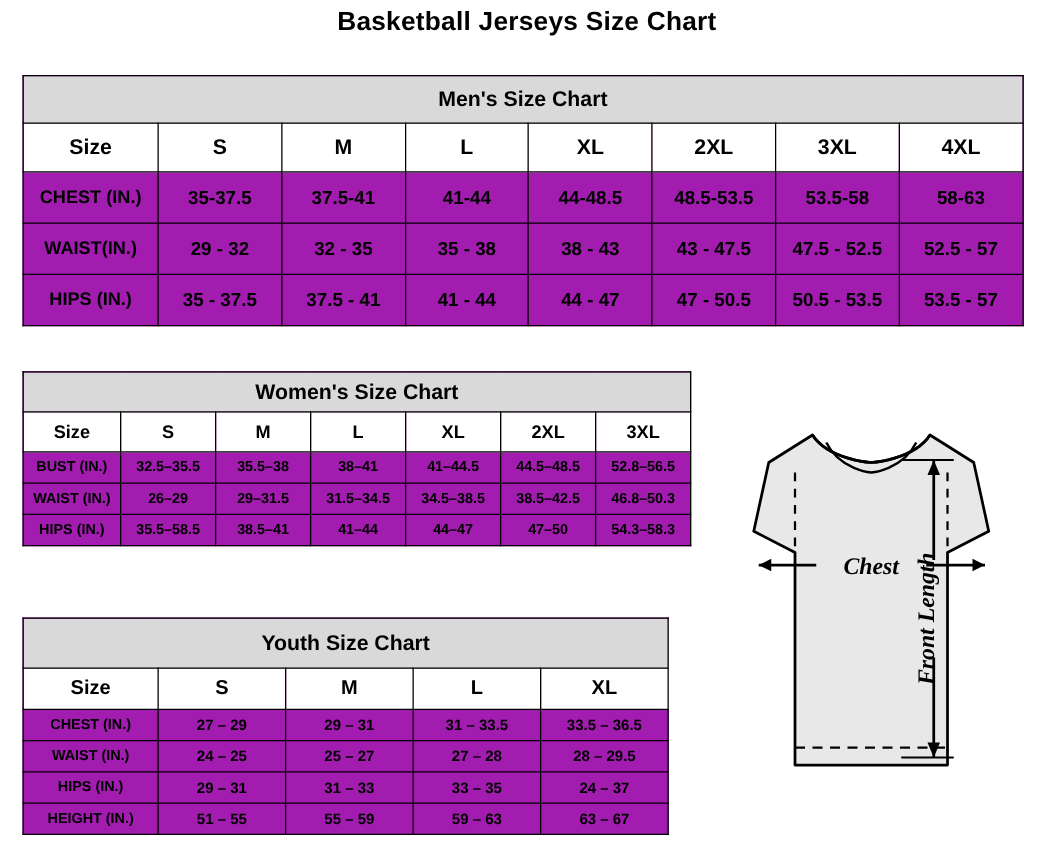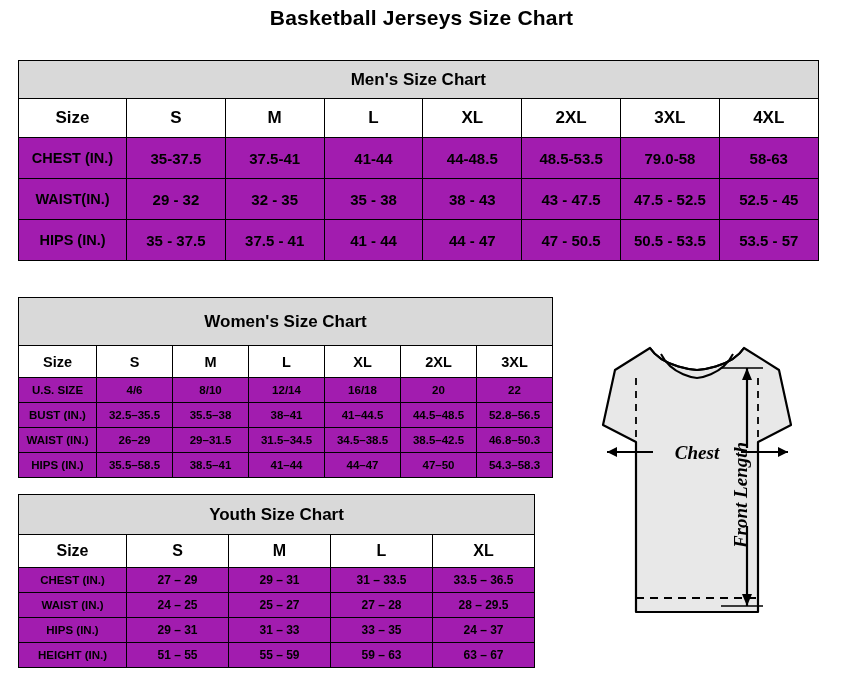--- a/index.html
+++ b/index.html
@@ -67,21 +67,21 @@
   
   #women-wrap {
     position: absolute;
     left: 18px;
     top: 297px;
     width: 534px;
   }
   #women-table { width: 534px; }
   #women-table col.c0 { width: 78px; }
   #women-table col.cx { width: 76px; }
-  #women-table .chart-head { height: 48px; font-size: 17px; }
+  #women-table .chart-head { height: 32px; font-size: 17px; }
   #women-table .hdr-row td { height: 32px; font-size: 14.5px; }
   #women-table tbody tr td { height: 25px; font-size: 11.5px; }
   #women-table tbody tr td.lbl { font-size: 11.5px; }
 
   
   #youth-wrap {
     position: absolute;
     left: 18px;
     top: 494px;
     width: 516px;
@@ -146,32 +146,32 @@
         </tr>
       </thead>
       <tbody>
         <tr>
           <td class="lbl">CHEST (IN.)</td>
           <td>35-37.5</td>
           <td>37.5-41</td>
           <td>41-44</td>
           <td>44-48.5</td>
           <td>48.5-53.5</td>
-          <td>79.0-58</td>
+          <td>53.5-58</td>
           <td>58-63</td>
         </tr>
         <tr>
           <td class="lbl">WAIST(IN.)</td>
           <td>29 - 32</td>
           <td>32 - 35</td>
           <td>35 - 38</td>
           <td>38 - 43</td>
           <td>43 - 47.5</td>
           <td>47.5 - 52.5</td>
-          <td>52.5 - 45</td>
+          <td>52.5 - 57</td>
         </tr>
         <tr>
           <td class="lbl">HIPS (IN.)</td>
           <td>35 - 37.5</td>
           <td>37.5 - 41</td>
           <td>41 - 44</td>
           <td>44 - 47</td>
           <td>47 - 50.5</td>
           <td>50.5 - 53.5</td>
           <td>53.5 - 57</td>
@@ -199,29 +199,20 @@
           <td>Size</td>
           <td>S</td>
           <td>M</td>
           <td>L</td>
           <td>XL</td>
           <td>2XL</td>
           <td>3XL</td>
         </tr>
       </thead>
       <tbody>
-        <tr>
-          <td class="lbl">U.S. SIZE</td>
-          <td>4/6</td>
-          <td>8/10</td>
-          <td>12/14</td>
-          <td>16/18</td>
-          <td>20</td>
-          <td>22</td>
-        </tr>
         <tr>
           <td class="lbl">BUST  (IN.)</td>
           <td>32.5–35.5</td>
           <td>35.5–38</td>
           <td>38–41</td>
           <td>41–44.5</td>
           <td>44.5–48.5</td>
           <td>52.8–56.5</td>
         </tr>
         <tr>

